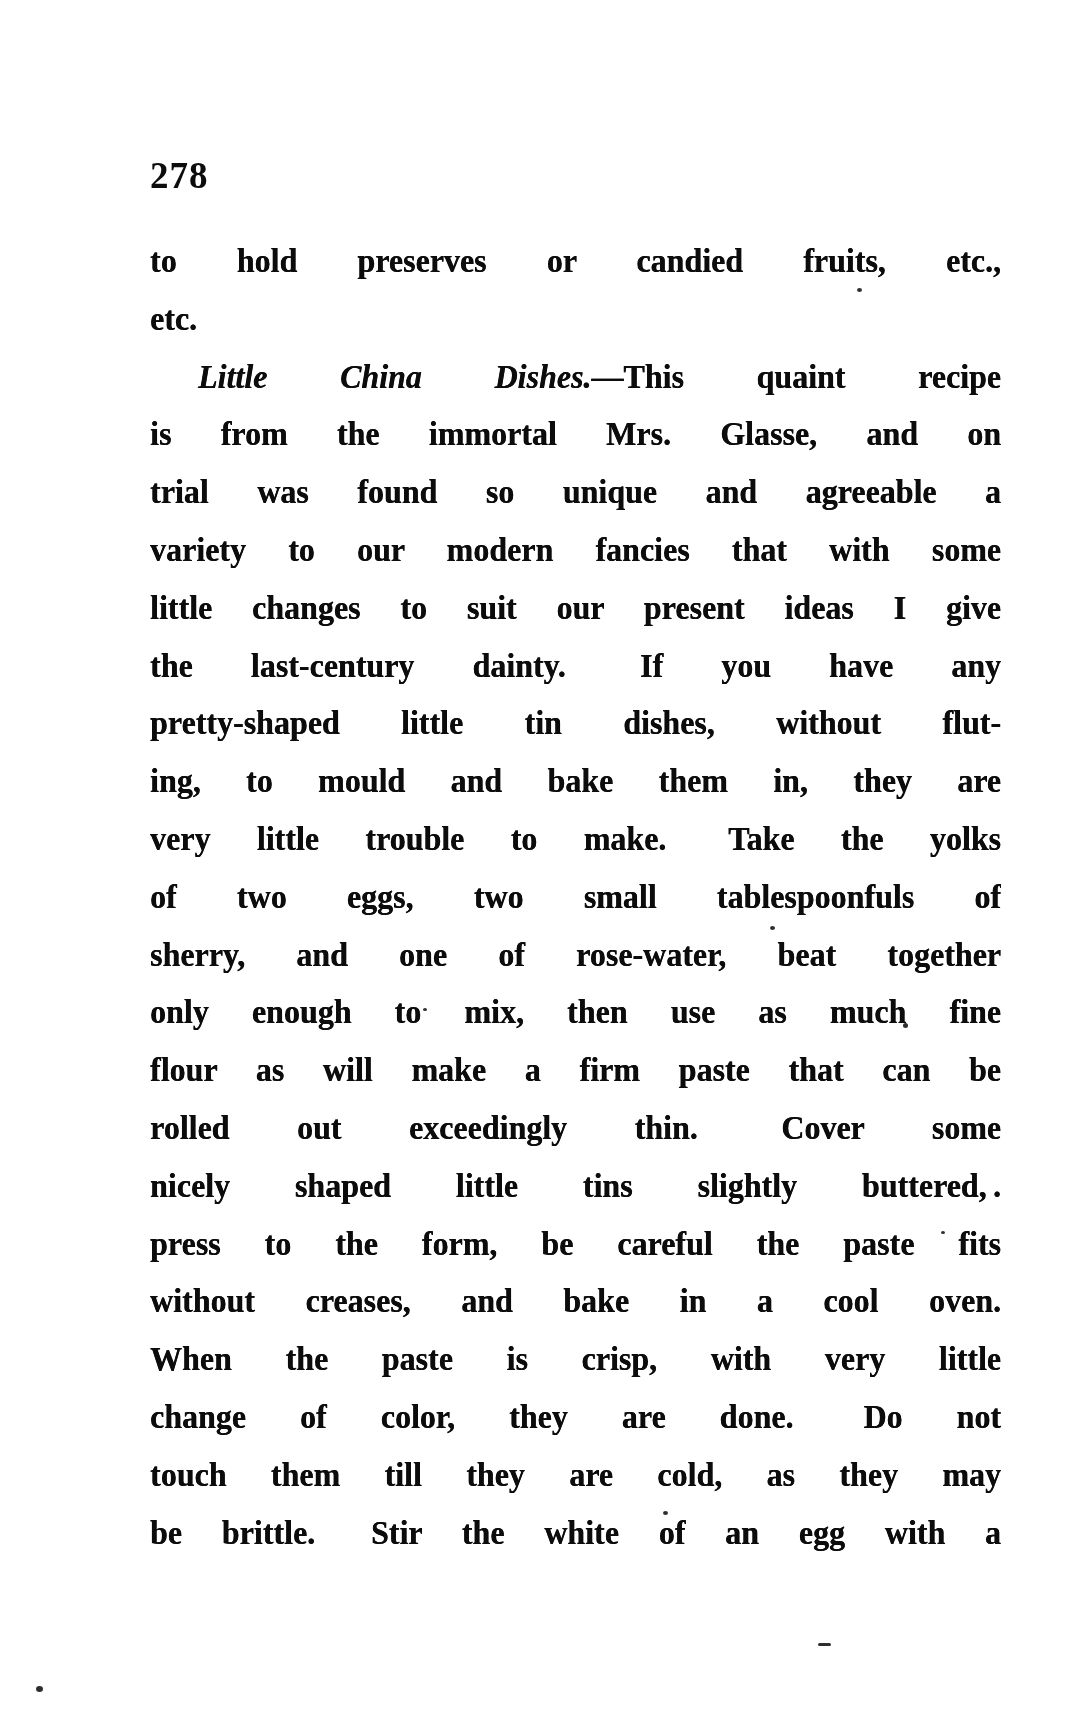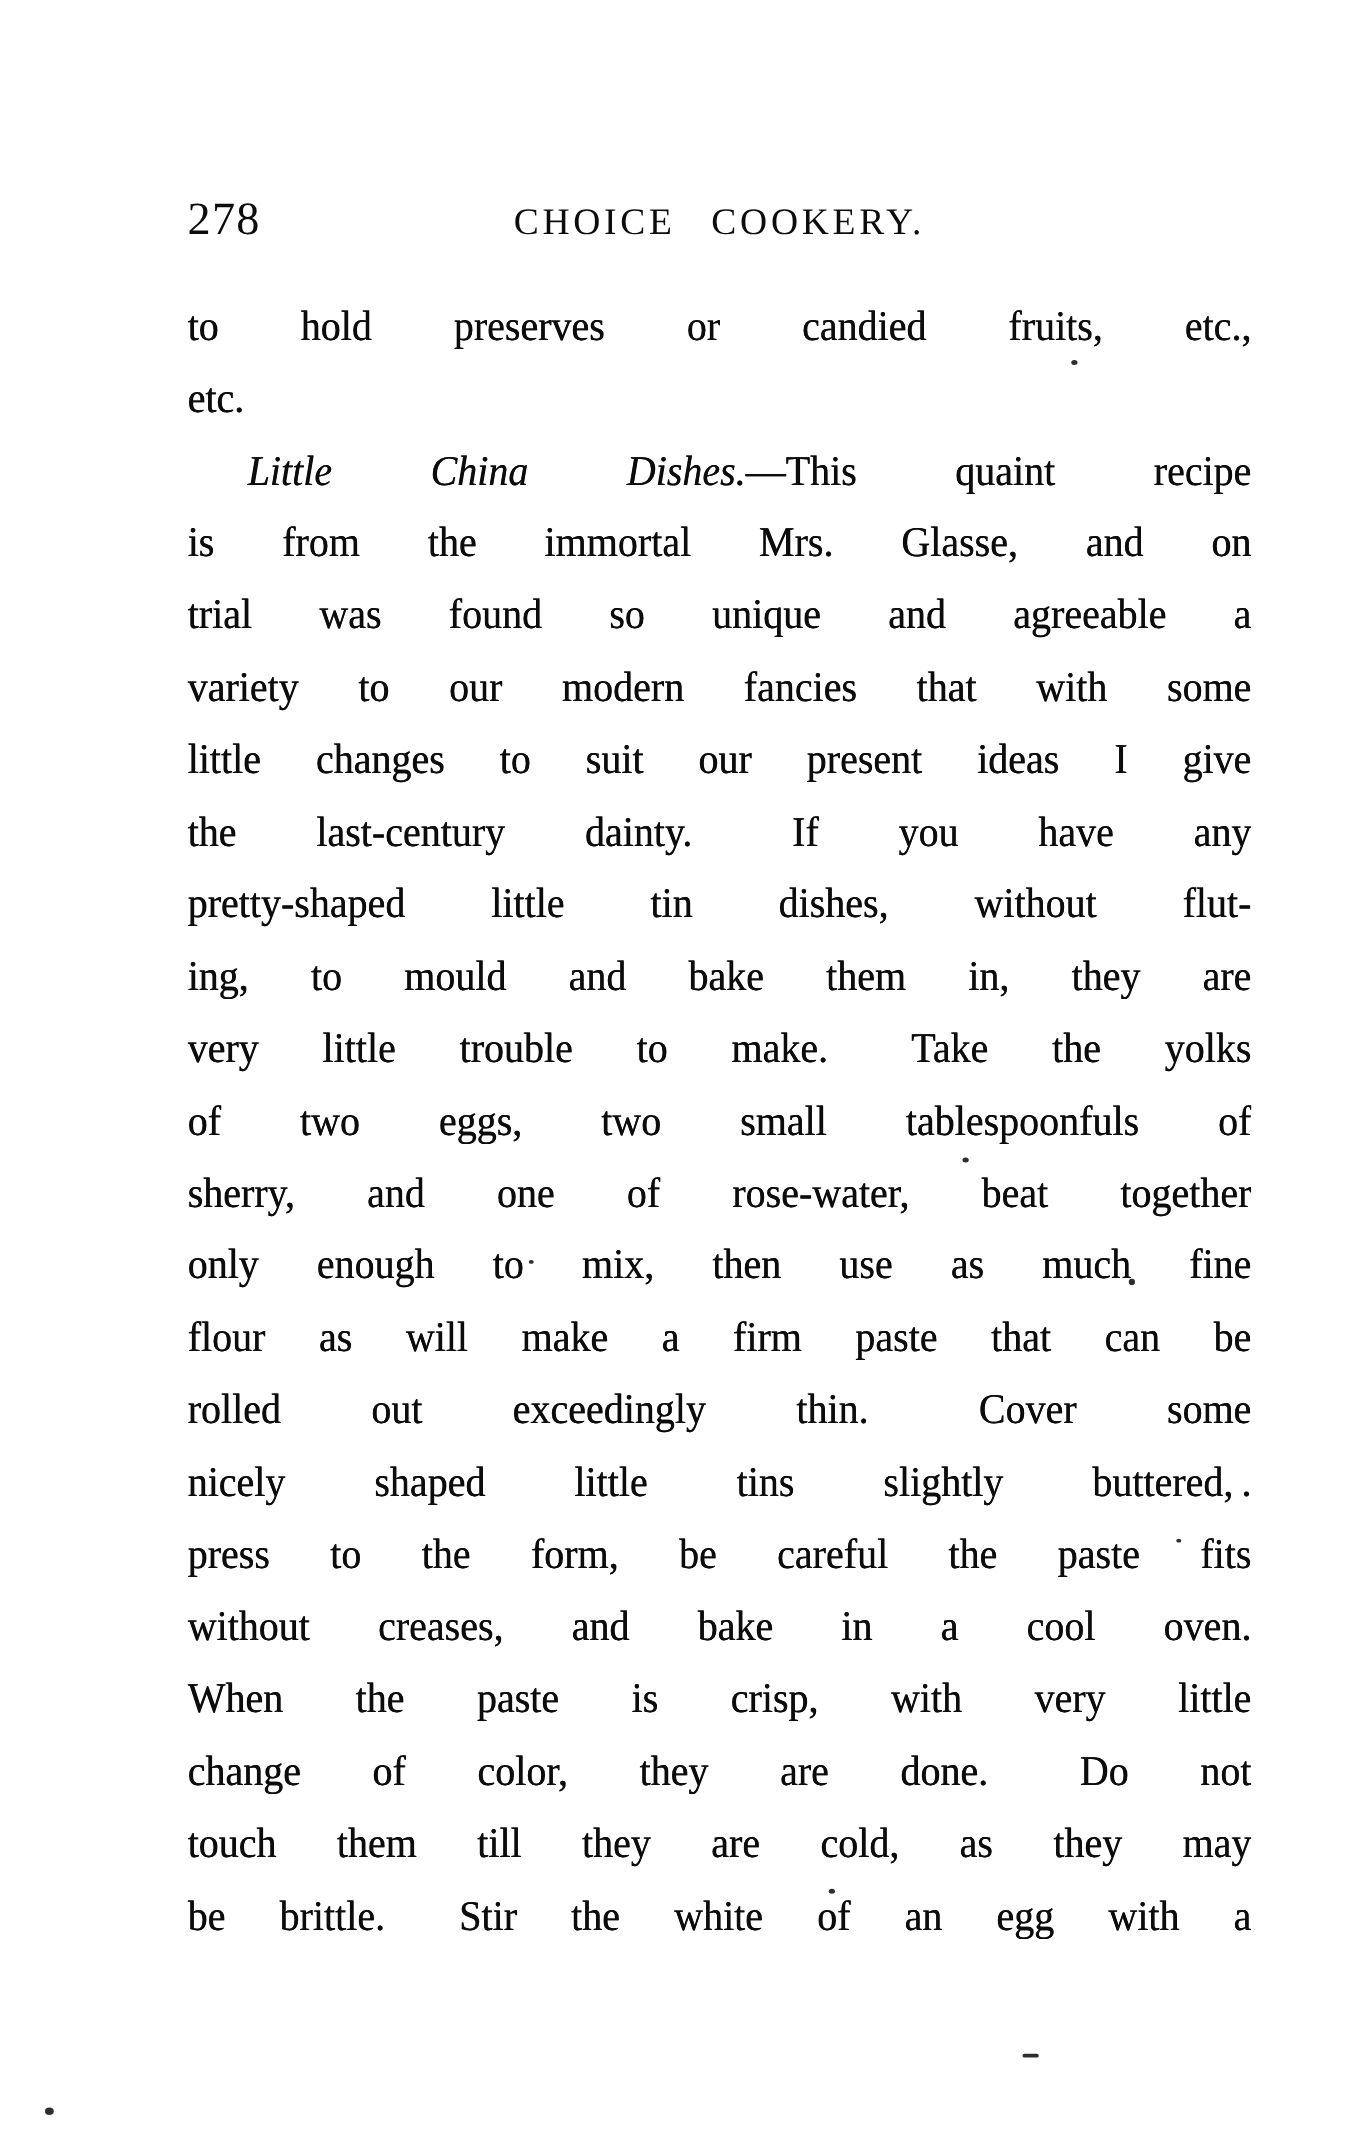--- a/index.html
+++ b/index.html
@@ -4,21 +4,21 @@
 <style>
   html, body { margin:0; padding:0; }
   body {
     width:1089px; height:1720px;
     background:#ffffff;
     position:relative;
     overflow:hidden;
     font-family:"Liberation Serif","DejaVu Serif",serif;
     color:#0c0c0c;
   }
-  .page { position:absolute; inset:0; background:#ffffff; }
+  .page { position:absolute; inset:0; background:#ffffff;font-weight:bold; }
 
   
   .pagenum {
     position:absolute; left:150px; top:157px;
     font-size:37px; line-height:1;
     letter-spacing:1px;
   }
   .runtitle {
     position:absolute; left:150px; top:163px; width:851px;
     text-align:center;
@@ -48,21 +48,20 @@
 
   
   .speck { position:absolute; background:#2e2e2e; border-radius:50%; }
   .speck.dash { border-radius:2px; }
 </style>
 </head>
 <body>
 
 <div class="page">
   <span class="pagenum">278</span>
-  <span class="runtitle">CHOICE COOKERY.</span>
 
   <div class="textblock">
       <div class="tl j">to hold preserves or candied fruits, etc.,</div>
       <div class="tl nj">etc.</div>
       <div class="tl j ind"><i>Little China Dishes.</i>—This quaint recipe</div>
       <div class="tl j">is from the immortal Mrs. Glasse, and on</div>
       <div class="tl j">trial was found so unique and agreeable a</div>
       <div class="tl j">variety to our modern fancies that with some</div>
       <div class="tl j">little changes to suit our present ideas I give</div>
       <div class="tl j">the last-century dainty.  If you have any</div>

